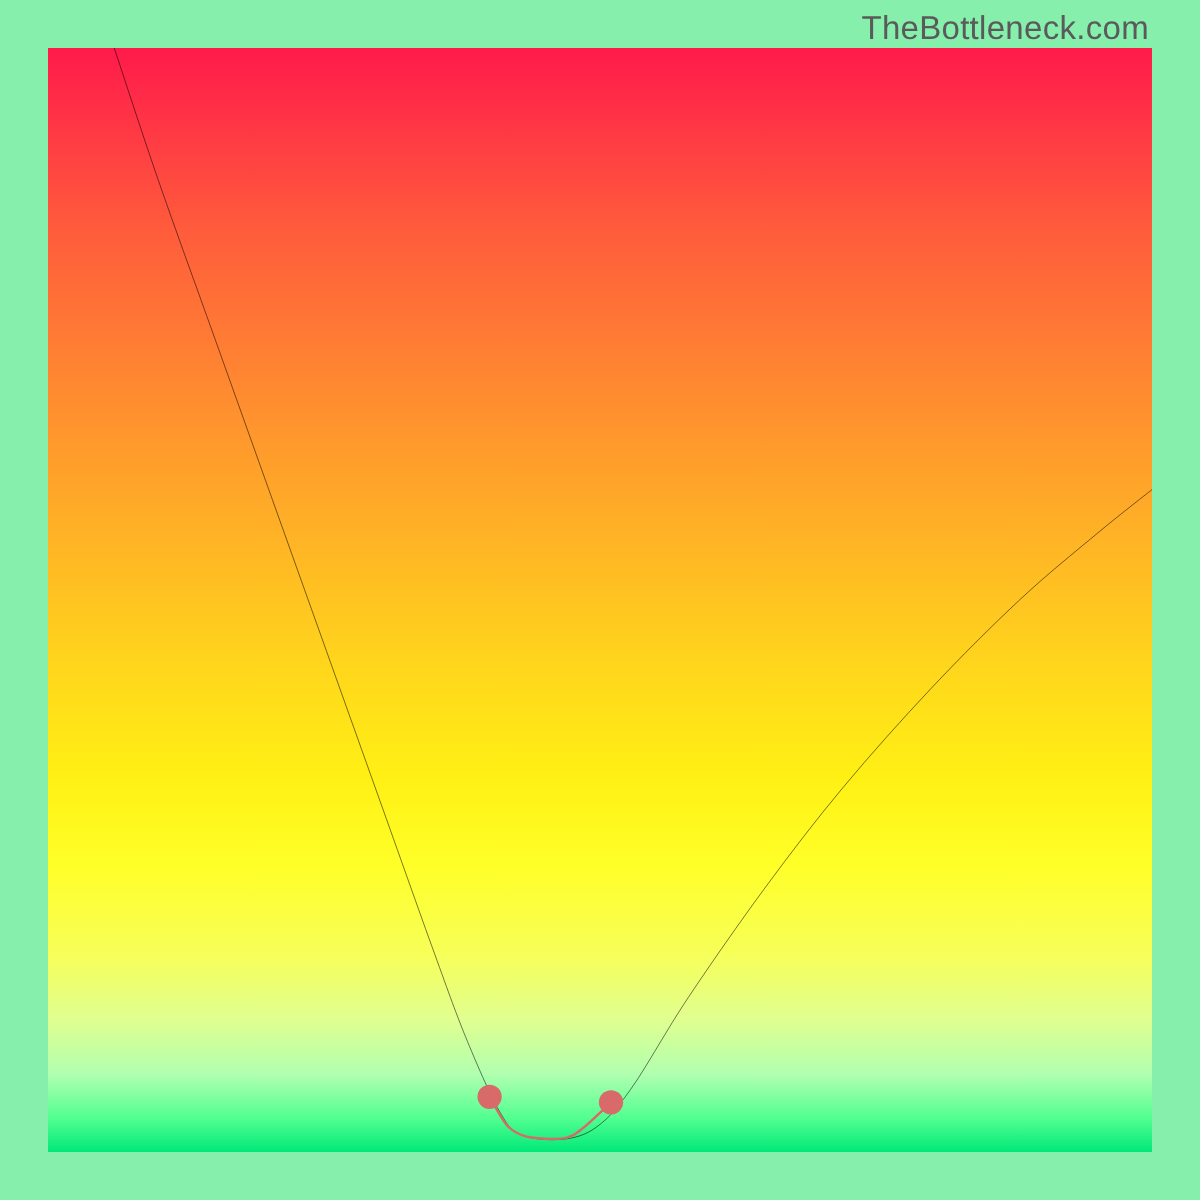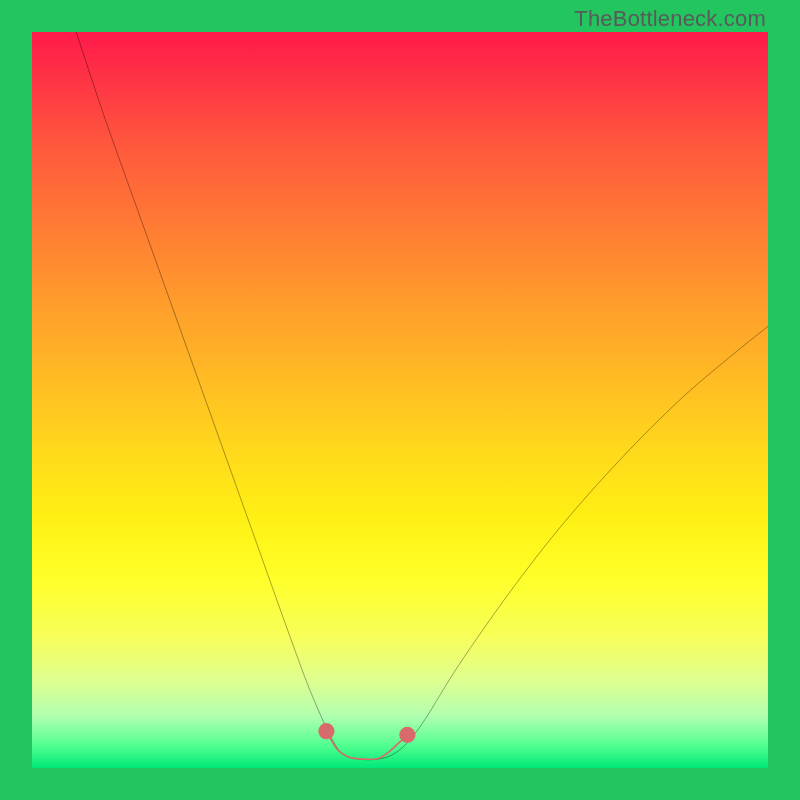--- a/index.html
+++ b/index.html
@@ -8,21 +8,21 @@
     width: 800px;
     height: 800px;
     overflow: hidden;
     background: #000;
     font-family: Arial, Helvetica, sans-serif;
   }
   .frame {
     position: relative;
     width: 800px;
     height: 800px;
-    background: #22c55e;
+    background: #86efac;
   }
   .plot-area {
     position: absolute;
     left: 32px;
     top: 32px;
     width: 736px;
     height: 736px;
     overflow: hidden;
   }
   .gradient-bg {

